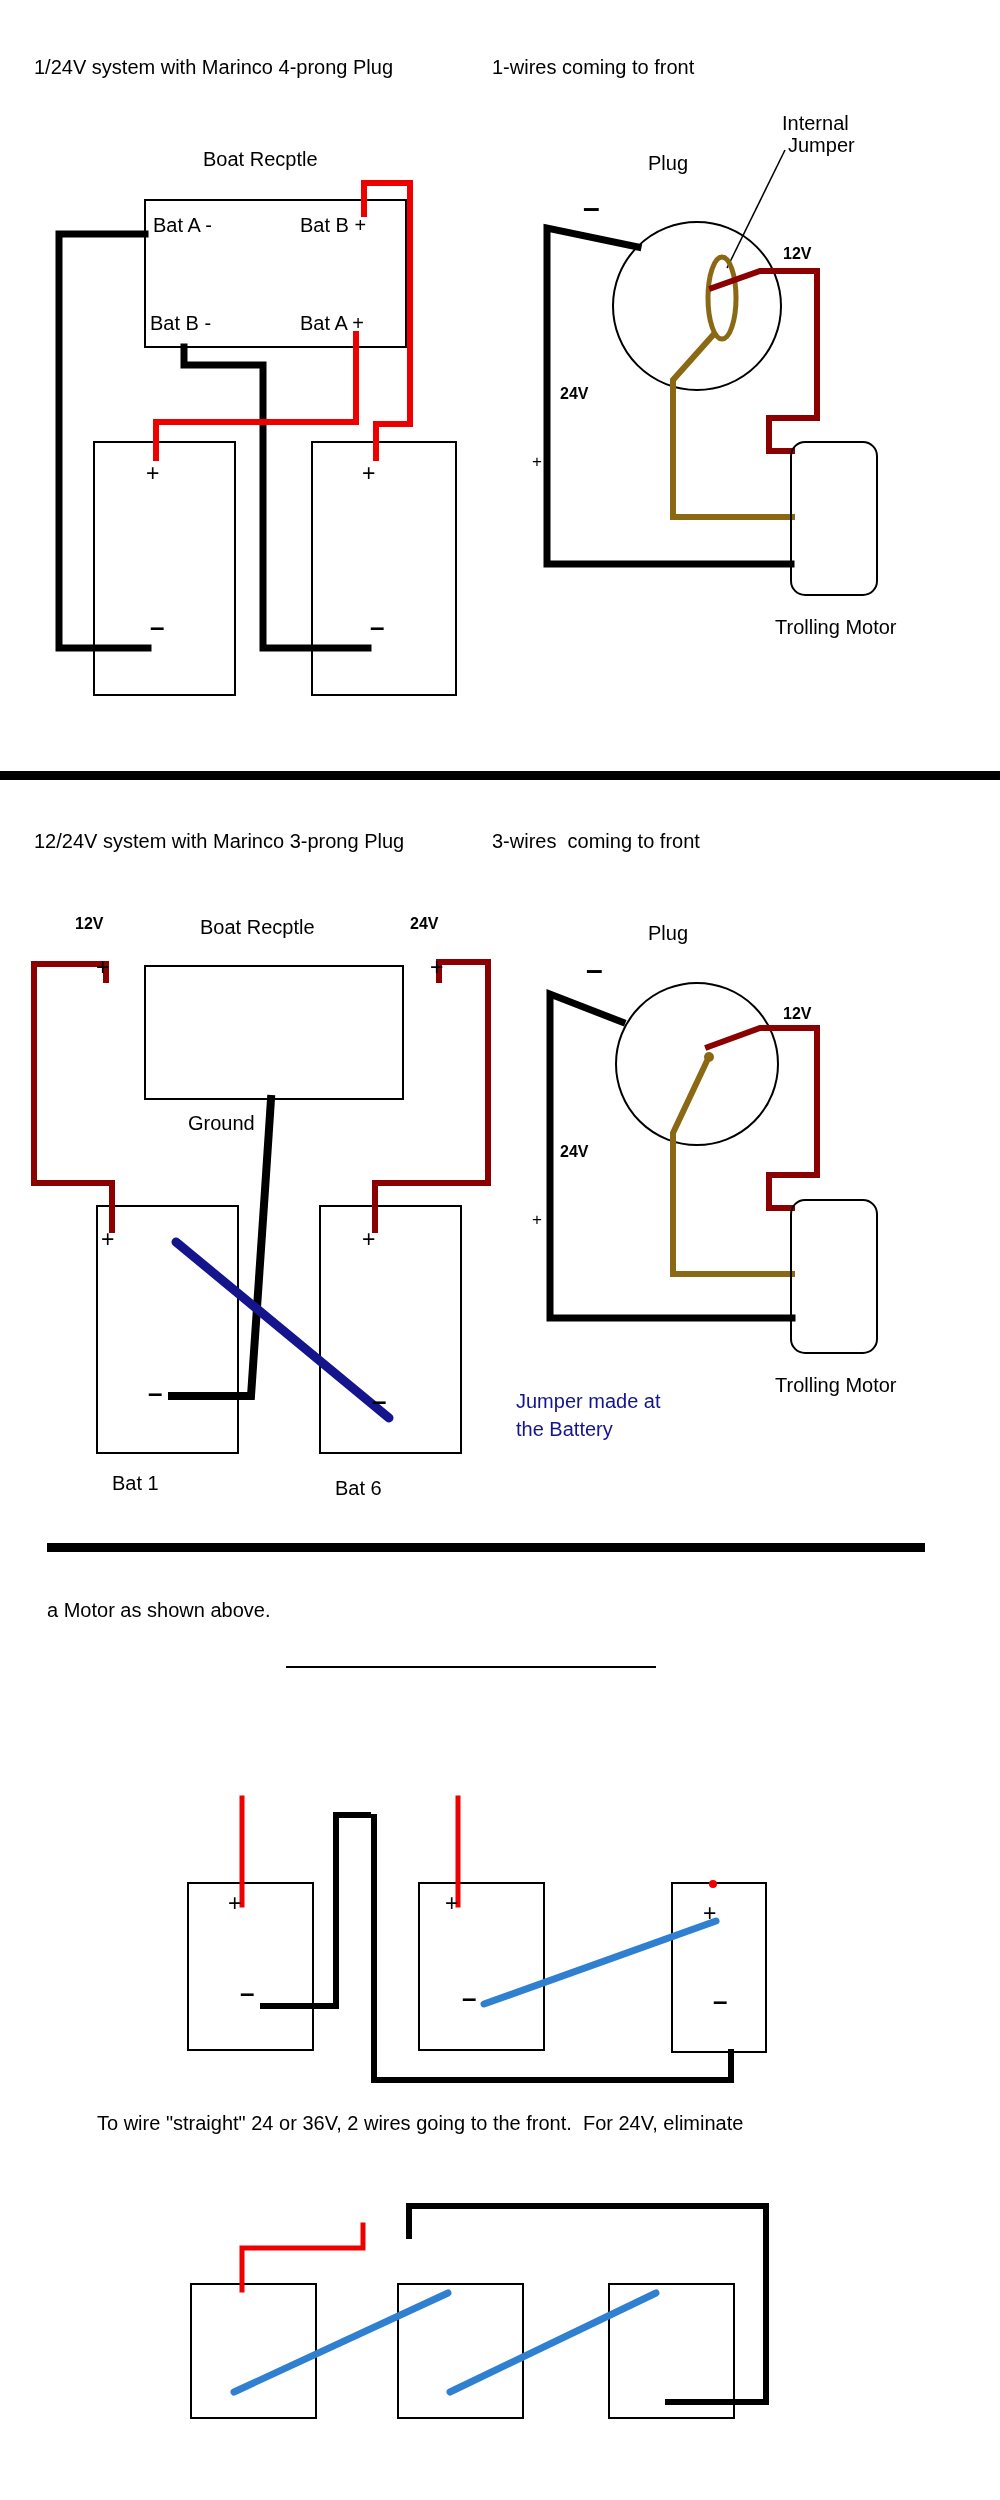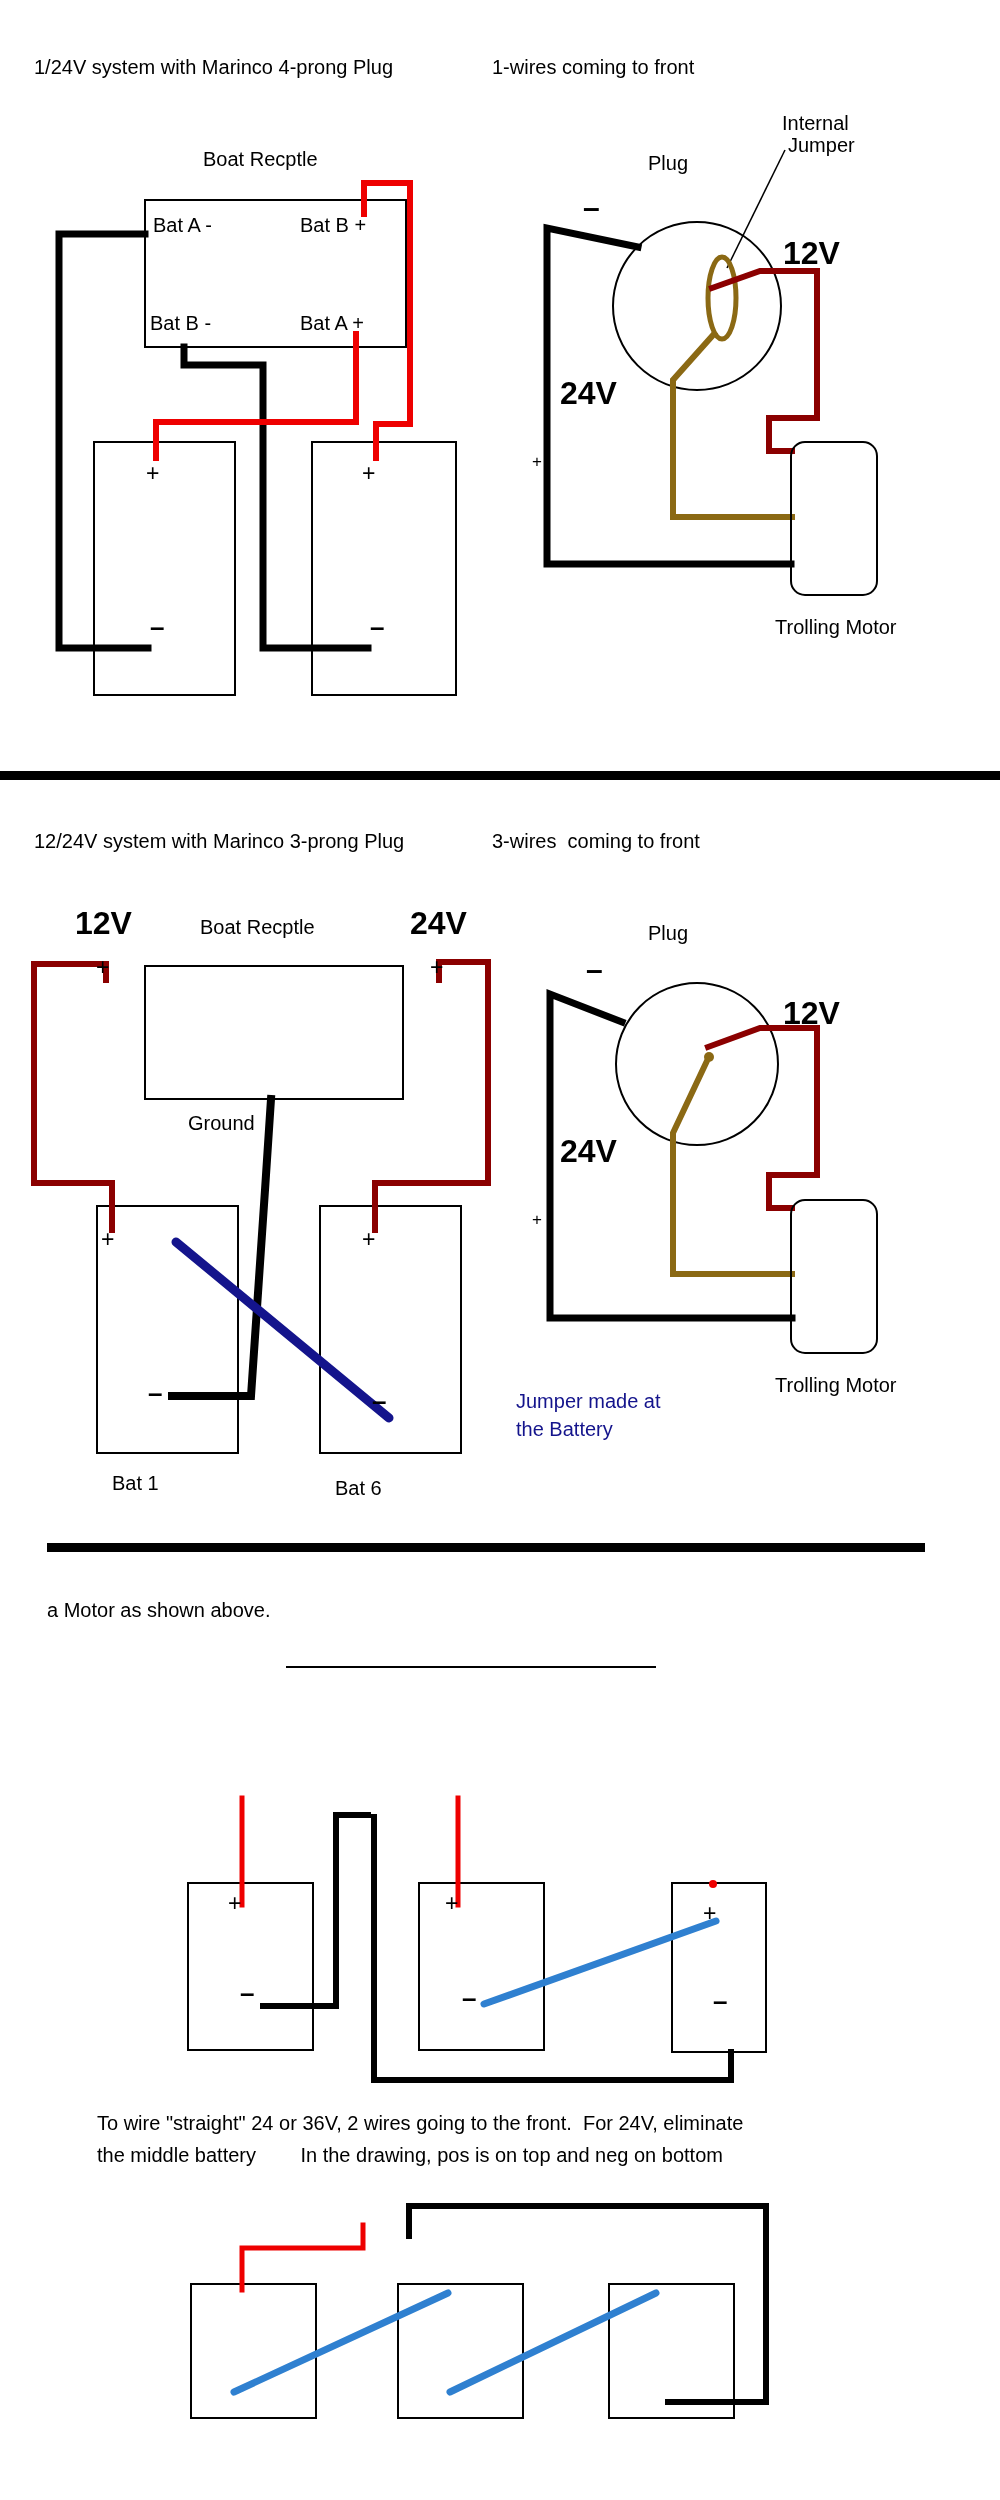--- a/index.html
+++ b/index.html
@@ -1,21 +1,21 @@
 <!DOCTYPE html>
 <html style="--wire_red: #ee0000; --wire_dark_red: #8b0000; --wire_black: #000000; --wire_brown: #8b6914; --wire_navy: #14148c; --wire_blue: #2f80d0;"><head>
 <meta charset="utf-8">
 <style>
   html,body{margin:0;padding:0;background:#ffffff;}
   #page{position:relative;width:1000px;height:2500px;background:#ffffff;overflow:hidden;
         font-family:"Liberation Sans","DejaVu Sans",sans-serif;color:#000;}
   #gfx{position:absolute;left:0;top:0;}
   .lbl{position:absolute;font-size:20px;line-height:23px;white-space:nowrap;}
   .pre{white-space:pre;}
-  .v{font-size:32px;font-weight:bold;}
+  .v{font-size:16px;font-weight:bold;}
   .plus{font-size:23px;}
   .minus{font-size:26px;font-weight:bold;}
   .bigminus{font-size:30px;font-weight:bold;}
   .smallplus{font-size:17px;}
   .navy{color:var(--wire_navy,#14148c);}
   
   .w-red{stroke:var(--wire_red,#ee0000);fill:none;stroke-linecap:square;}
   .w-dred{stroke:var(--wire_dark_red,#8b0000);fill:none;stroke-linecap:square;}
   .w-black{stroke:var(--wire_black,#000000);fill:none;stroke-linecap:square;}
   .w-brown{stroke:var(--wire_brown,#8b6914);fill:none;stroke-linecap:square;}
@@ -145,15 +145,14 @@
 
   <div class="lbl" style="left:47px;top:1599px">a Motor as shown above.</div>
   <div class="lbl plus" style="left:228px;top:1892px">+</div>
   <div class="lbl plus" style="left:445px;top:1892px">+</div>
   <div class="lbl plus" style="left:703px;top:1902px">+</div>
   <div class="lbl minus" style="left:240px;top:1982px">–</div>
   <div class="lbl minus" style="left:462px;top:1987px">–</div>
   <div class="lbl minus" style="left:713px;top:1990px">–</div>
 
   <div class="lbl pre" style="left:97px;top:2112px">To wire "straight" 24 or 36V, 2 wires going to the front.  For 24V, eliminate</div>
-  <div class="lbl pre" style="left:97px;top:2144px">the middle battery        In the drawing, pos is on top and neg on bottom</div>
 
 </div>
 
 </body></html>

